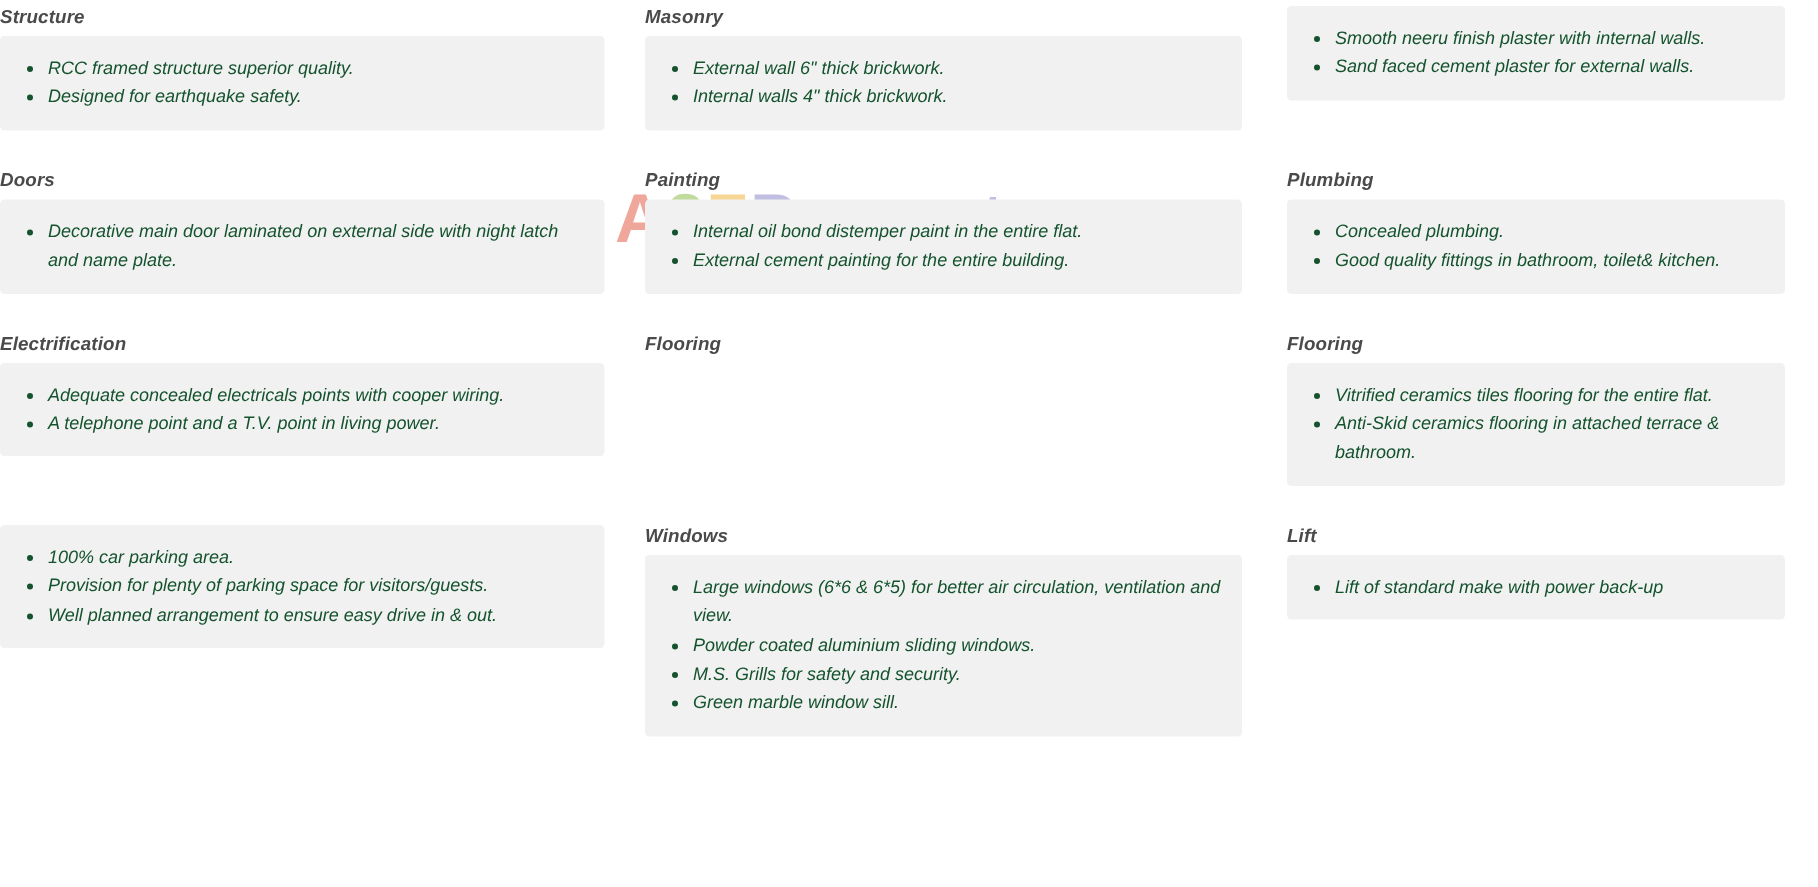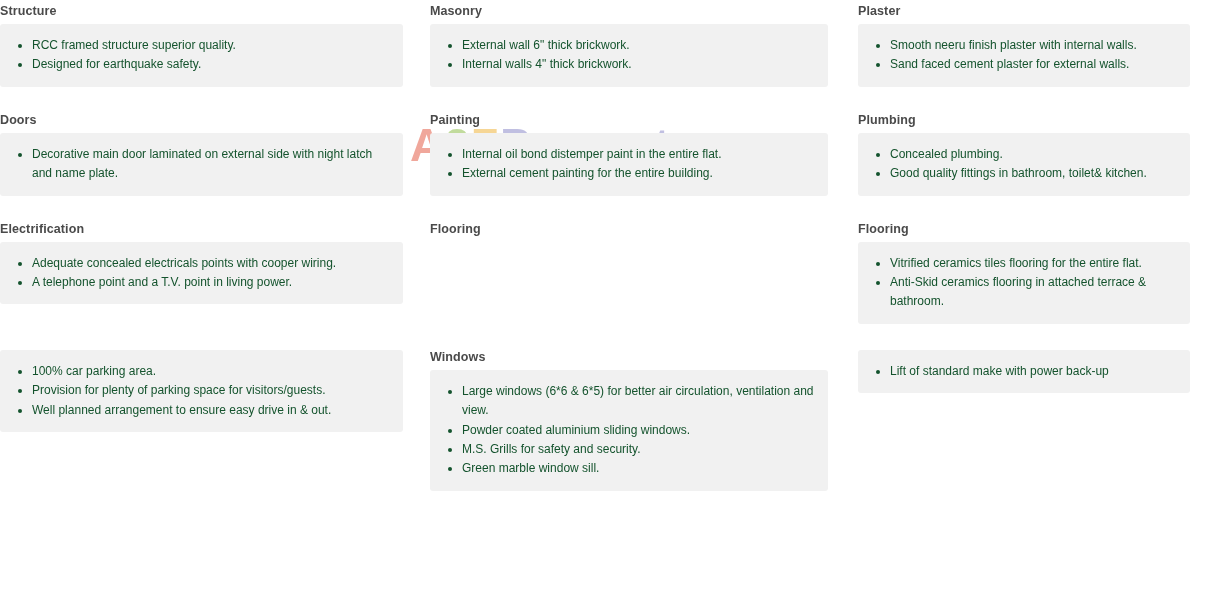--- a/index.html
+++ b/index.html
@@ -57,20 +57,21 @@
   }
 
   .grid {
     position: relative;
     z-index: 1;
     display: grid;
     grid-template-columns: 425px 425px 362px;
     grid-auto-rows: auto;
     column-gap: 0px;
     padding: 0;
+    font-style: italic;
   }
 
   .cell {
     padding: 0 22px 0 0;
   }
   .cell.col1 { padding-left: 0px; }
   .cell.col2 { padding-left: 5px; }
   .cell.col3 { padding-left: 8px; }
 
   .sec-title {
@@ -132,21 +133,20 @@
       <div class="sec-title">Masonry</div>
       <div class="panel">
         <ul>
           <li>External wall 6" thick brickwork.</li>
           <li>Internal walls 4" thick brickwork.</li>
         </ul>
       </div>
     </div>
 
     <div class="cell col3 r1">
-      <div class="sec-title">Plaster</div>
       <div class="panel">
         <ul>
           <li>Smooth neeru finish plaster with internal walls.</li>
           <li>Sand faced cement plaster for external walls.</li>
         </ul>
       </div>
     </div>
 
     <div class="spacer-sm"></div>
     <div class="spacer-sm"></div>
@@ -229,20 +229,21 @@
         <ul>
           <li>Large windows (6*6 &amp; 6*5) for better air circulation, ventilation and view.</li>
           <li>Powder coated aluminium sliding windows.</li>
           <li>M.S. Grills for safety and security.</li>
           <li>Green marble window sill.</li>
         </ul>
       </div>
     </div>
 
     <div class="cell col3">
+      <div class="sec-title">Lift</div>
       <div class="panel">
         <ul>
           <li>Lift of standard make with power back-up</li>
         </ul>
       </div>
     </div>
 
   </div>
 </div>
 

